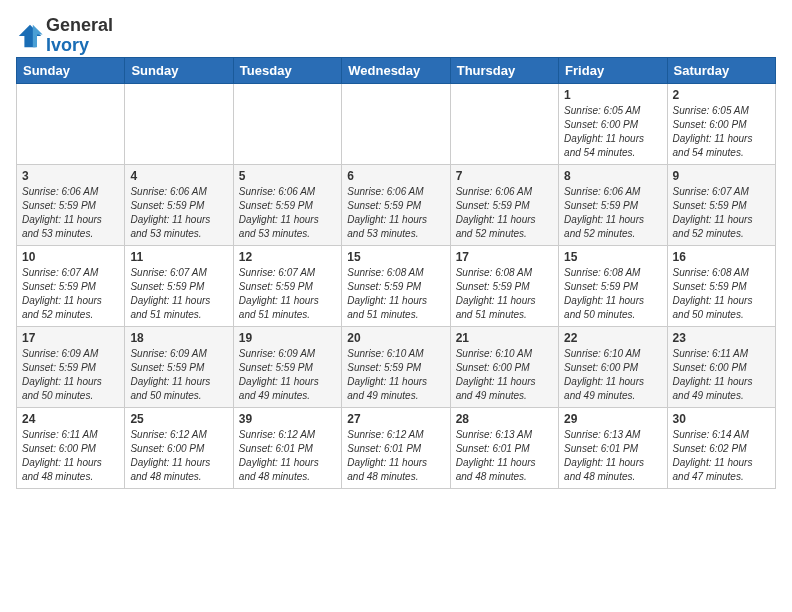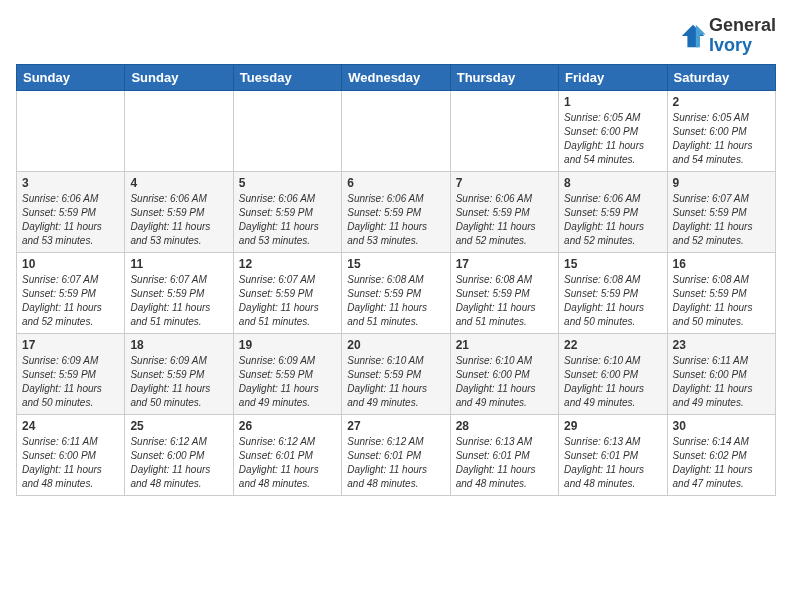--- a/index.html
+++ b/index.html
@@ -11,22 +11,22 @@
       padding: 0;
     }
     .page {
       width: 792px;
       background: #fff;
       padding: 16px 16px 16px 16px;
     }
     .header {
       display: flex;
       align-items: flex-start;
-      justify-content: flex-end;
-      margin-bottom: 8px;
+      justify-content: space-between;
+      margin-bottom: 1px;
     }
     .logo {
       display: flex;
       align-items: center;
     }
     .logo-text {
       display: flex;
       flex-direction: column;
       line-height: 1.1;
     }
@@ -251,21 +251,21 @@
         <tr class="row-odd">
           <td>
             <span class="day-num">24</span>
             <div class="day-info">Sunrise: 6:11 AM<br>Sunset: 6:00 PM<br>Daylight: 11 hours<br>and 48 minutes.</div>
           </td>
           <td>
             <span class="day-num">25</span>
             <div class="day-info">Sunrise: 6:12 AM<br>Sunset: 6:00 PM<br>Daylight: 11 hours<br>and 48 minutes.</div>
           </td>
           <td>
-            <span class="day-num">26</span>
+            <span class="day-num">39</span>
             <div class="day-info">Sunrise: 6:12 AM<br>Sunset: 6:01 PM<br>Daylight: 11 hours<br>and 48 minutes.</div>
           </td>
           <td>
             <span class="day-num">27</span>
             <div class="day-info">Sunrise: 6:12 AM<br>Sunset: 6:01 PM<br>Daylight: 11 hours<br>and 48 minutes.</div>
           </td>
           <td>
             <span class="day-num">28</span>
             <div class="day-info">Sunrise: 6:13 AM<br>Sunset: 6:01 PM<br>Daylight: 11 hours<br>and 48 minutes.</div>
           </td>

